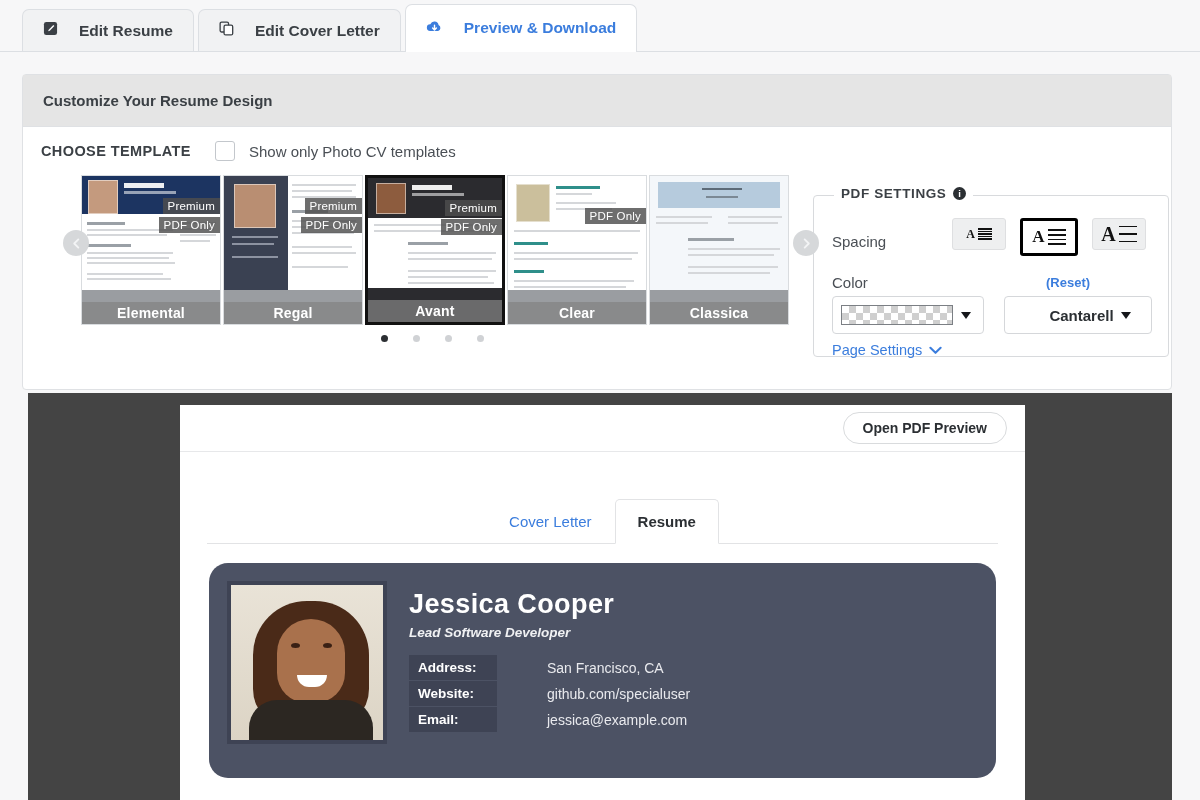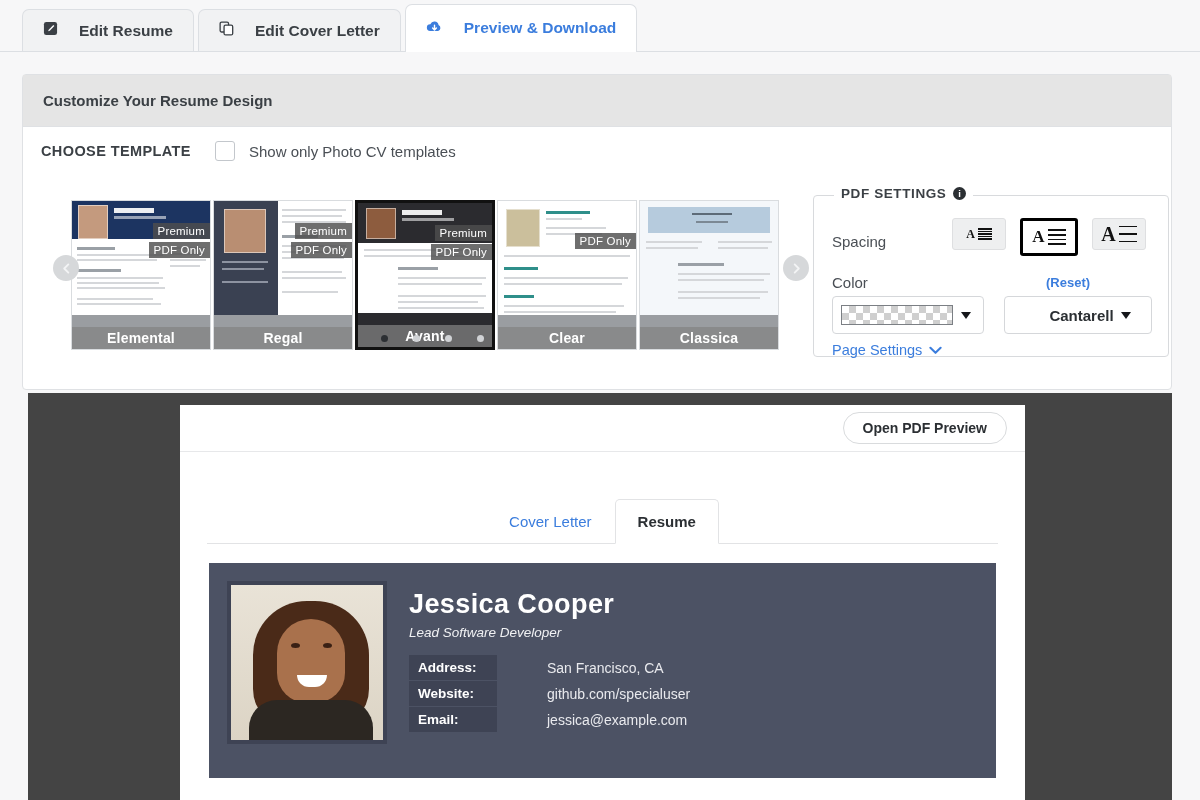--- a/index.html
+++ b/index.html
@@ -45,21 +45,21 @@
 
   .choose-row {
     position: absolute; left: 18px; top: 14px; display: flex; align-items: center; gap: 24px;
   }
   .choose-title { font-size: 14.5px; font-weight: bold; letter-spacing: .4px; color: #3b4045; }
   .chk-wrap { display: flex; align-items: center; gap: 14px; cursor: pointer; }
   .chk { width: 20px; height: 20px; border: 1px solid #c3c7cc; border-radius: 3px; background: #fff; }
   .chk-label { font-size: 15px; color: #4a4f55; }
 
   
-  .carousel { position: absolute; left: 30px; top: 48px; width: 760px; height: 168px; margin-top: 25px; }
+  .carousel { position: absolute; left: 40px; top: 48px; width: 760px; height: 168px; }
   .thumbs { position: absolute; left: 18px; top: 0; display: flex; gap: 2px; }
   .thumb {
     width: 140px; height: 150px; position: relative; overflow: hidden;
     background: #fff; cursor: pointer; border: 1px solid #d9dcdf;
   }
   .thumb.sel { border: 3px solid #111; }
   .tname {
     position: absolute; left: 0; right: 0; bottom: 0; height: 22px;
     background: rgba(130,130,130,.72); color: #fff; font-size: 14px; font-weight: bold;
     display: flex; align-items: center; justify-content: center; letter-spacing: .2px;
@@ -168,33 +168,33 @@
     height: 45px; padding: 0 22px; display: flex; align-items: center; font-size: 15px;
     color: #3b7ddd; cursor: pointer; background: transparent; border: 1px solid transparent;
   }
   .ptab.on {
     color: #2b2f33; font-weight: bold; background: #fff;
     border: 1px solid #e2e3e5; border-bottom-color: #fff; border-radius: 5px 5px 0 0; margin-bottom: -1px;
   }
 
   .resume-head {
     margin: 19px 29px 0 29px; background: #4c5264; height: 215px; position: relative;
-    display: flex; align-items: flex-start; padding: 18px;
+    display: flex; align-items: flex-start; padding: 18px; border-radius: 19px;
   }
   .r-photo { width: 160px; height: 163px; background: #d9d2c4; border: 4px solid #3e4354; flex: 0 0 auto; position: relative; overflow: hidden; }
   .r-photo .bgw { position: absolute; inset: 0; background: linear-gradient(#e9e3d7, #dcd4c5); }
   .r-photo .hair { position: absolute; left: 22px; top: 16px; width: 116px; height: 128px; background: #4a2a18; border-radius: 54px 54px 40px 40px; }
   .r-photo .face { position: absolute; left: 46px; top: 34px; width: 68px; height: 84px; background: #a9714c; border-radius: 34px 34px 30px 30px; }
   .r-photo .eye { position: absolute; top: 58px; width: 9px; height: 5px; background: #3a2014; border-radius: 50%; }
   .r-photo .eye.l { left: 60px; } .r-photo .eye.r { left: 92px; }
   .r-photo .smile { position: absolute; left: 66px; top: 90px; width: 30px; height: 12px; background: #fff; border-radius: 0 0 16px 16px; }
   .r-photo .suit { position: absolute; left: 18px; bottom: 0; width: 124px; height: 40px; background: #2c2722; border-radius: 28px 28px 0 0; }
   .r-info { margin-left: 22px; color: #fff; padding-top: 8px; }
   .r-name { font-size: 27px; font-weight: bold; letter-spacing: .4px; }
-  .r-title { font-size: 13.5px; font-style: italic; font-weight: normal; margin-top: 5px; color: #f0f1f3; }
+  .r-title { font-size: 13.5px; font-style: italic; font-weight: bold; margin-top: 5px; color: #f0f1f3; }
   .r-rows { margin-top: 15px; }
   .r-row { display: flex; align-items: center; height: 25px; margin-bottom: 1px; gap: 37px; }
   .r-key { width: 88px; height: 25px; background: #3e4354; color: #fff; font-size: 13.5px; font-weight: bold; display: flex; align-items: center; padding-left: 9px; }
   .r-val { margin-left: 13px; font-size: 14px; color: #e9eaee; }
   .summary { margin: 16px 29px 0 29px; font-size: 13.7px; line-height: 21px; color: #2f3337; }
 </style>
 </head>
 <body>
 
 <div class="app">

